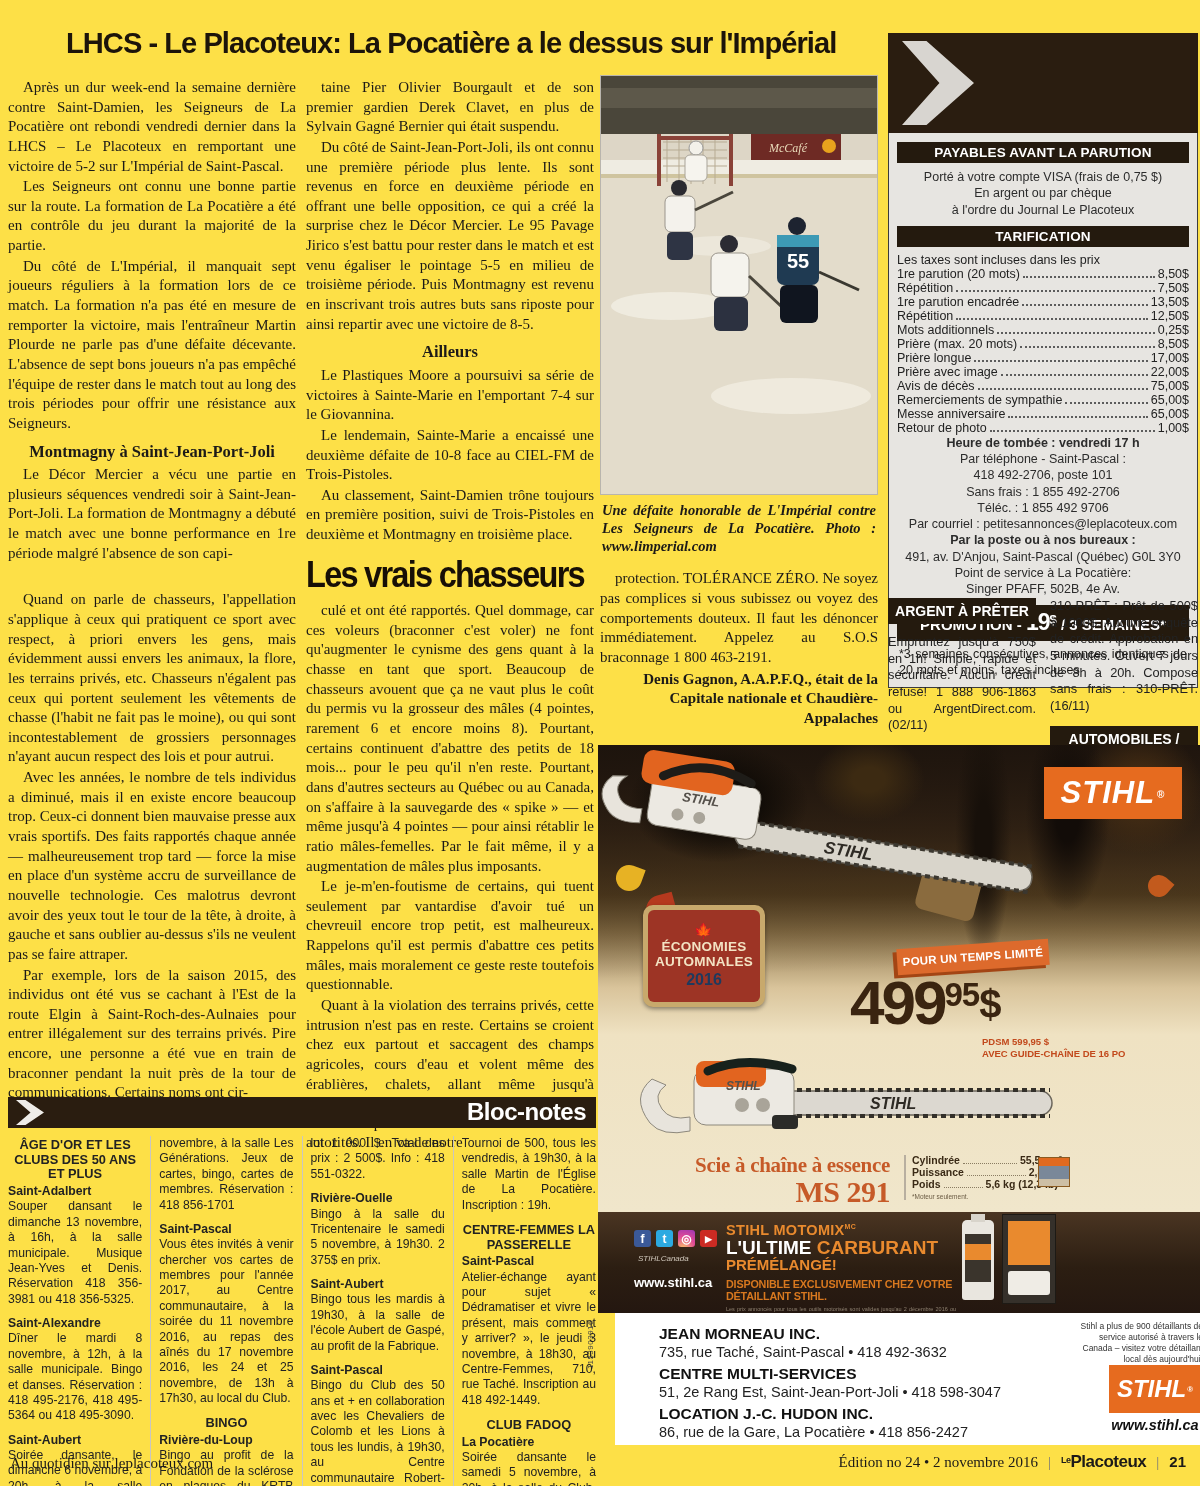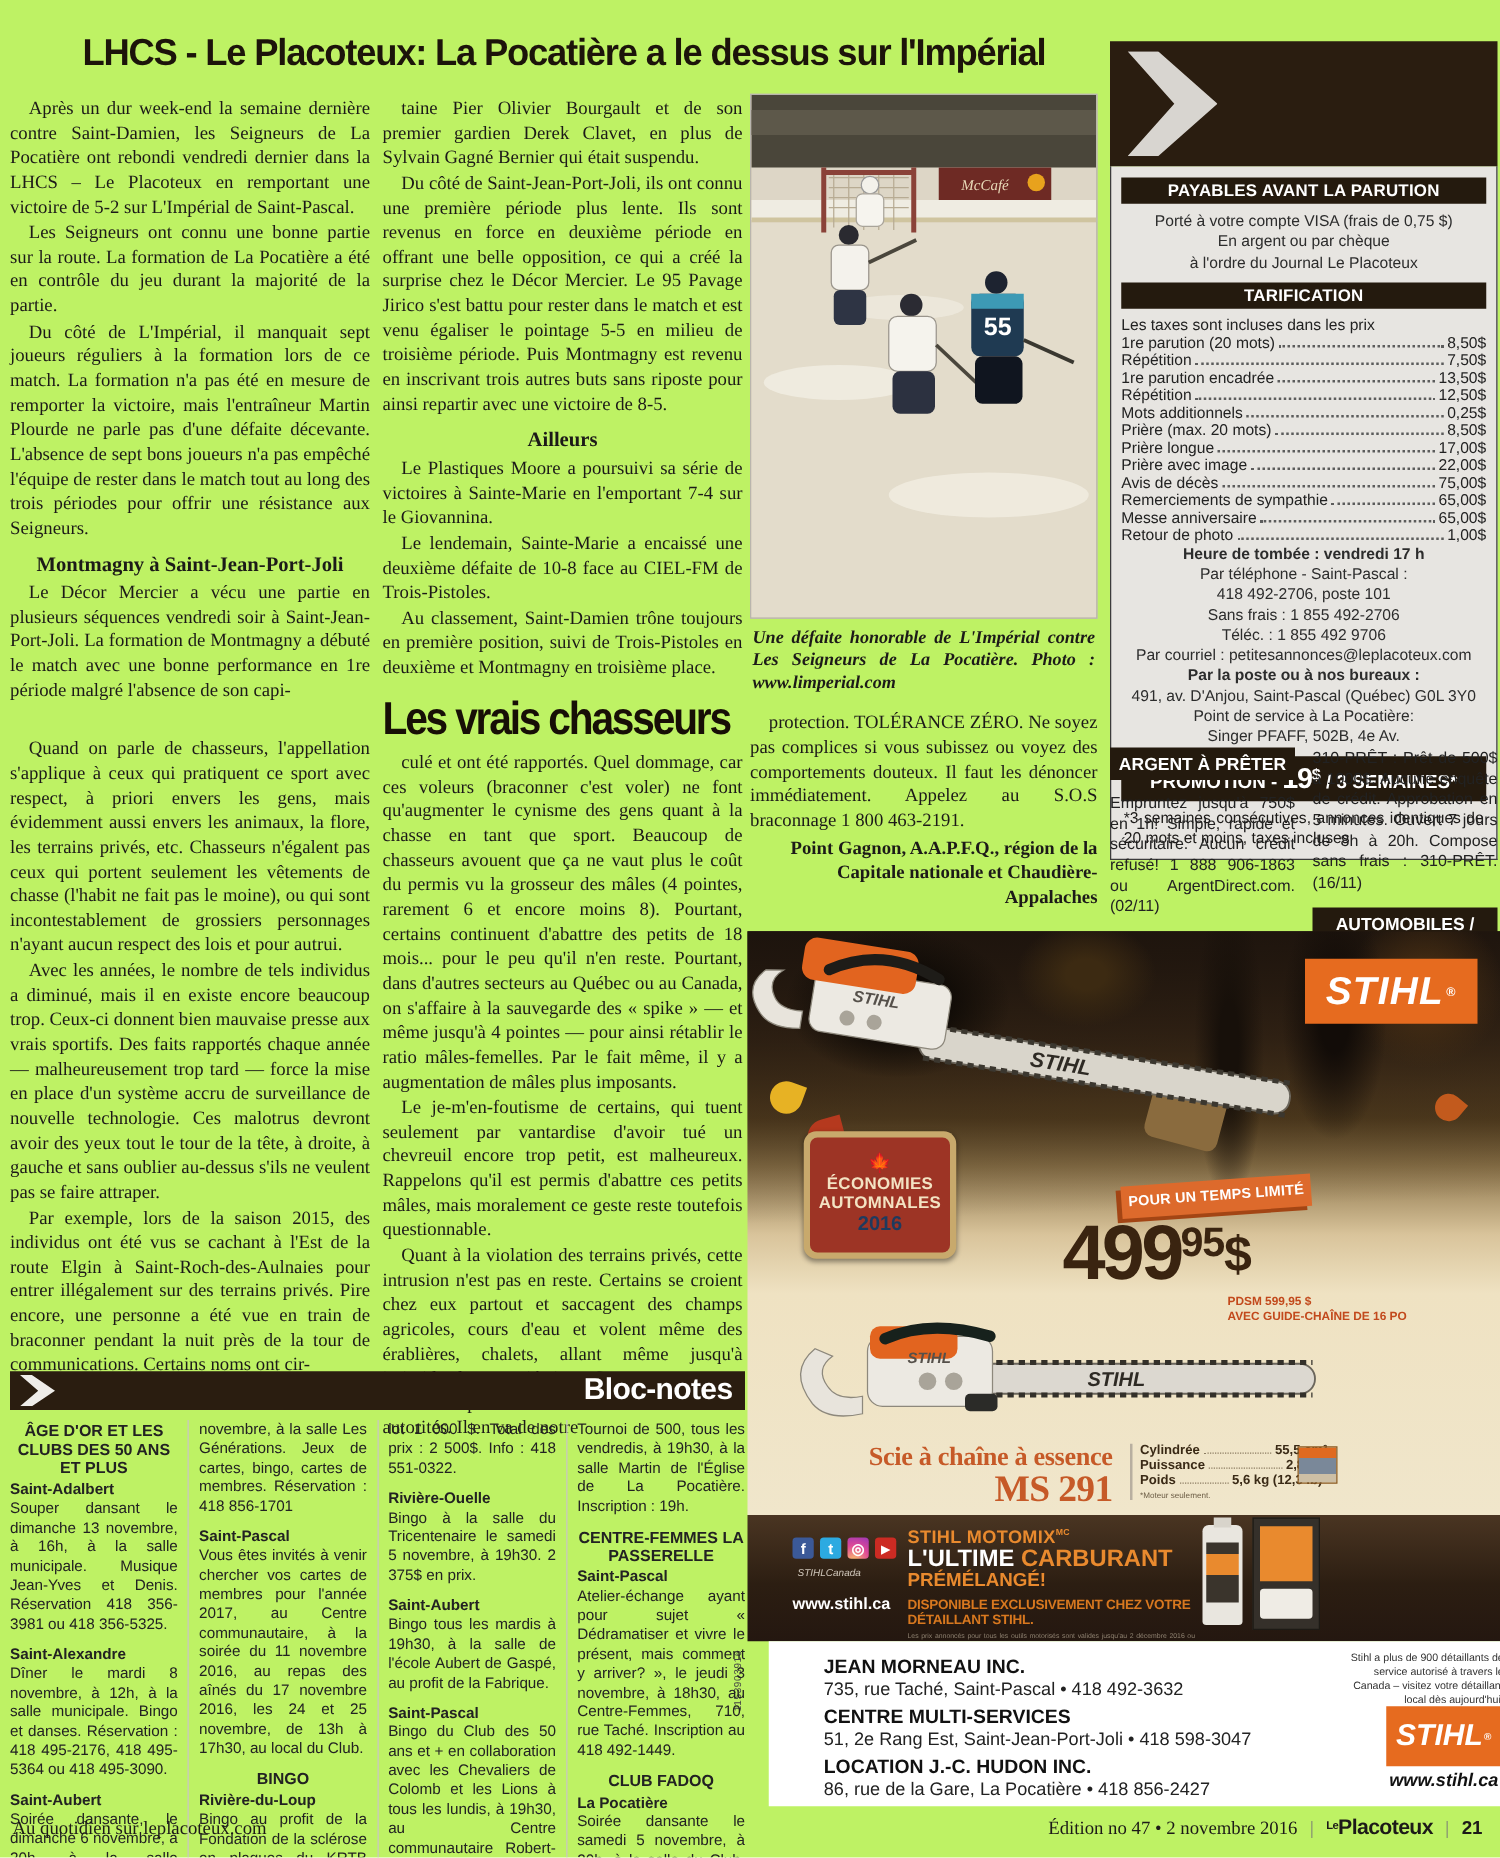--- a/index.html
+++ b/index.html
@@ -1,16 +1,16 @@
 <!DOCTYPE html>
 <html><head>
 <meta charset="utf-8">
 <style>
   html,body{margin:0;padding:0;background:#ffffff;}
-  .page{position:relative;width:1200px;height:1486px;background:#bef264;overflow:hidden;
+  .page{position:relative;width:1200px;height:1486px;background:#fde047;overflow:hidden;
         font-family:"Liberation Serif",serif;color:#1c1a18;}
   
   .headline{position:absolute;left:66px;top:26px;width:770px;margin:0;
     font-family:"Liberation Sans",sans-serif;font-size:30px;font-weight:bold;
     letter-spacing:-1px;color:#1c140a;white-space:nowrap;transform:scaleX(.97);transform-origin:left;}
   
   .col{position:absolute;font-size:15px;line-height:1.31;text-align:justify;}
   .col p{margin:0 0 1px 0;text-indent:15px;}
   .subhead{font-weight:bold;text-align:center;font-size:16.5px;margin:7px 0 3px;}
   .gap{height:26px;}
@@ -229,21 +229,21 @@
           <rect x="176" y="159" width="42" height="50" rx="7" fill="#1f3a52"></rect>
           <rect x="176" y="159" width="42" height="12" fill="#3d9ab5"></rect>
           <text x="186" y="192" font-family="Liberation Sans,sans-serif" font-weight="bold" font-size="20" fill="#ffffff">55</text>
           <rect x="179" y="209" width="38" height="38" rx="6" fill="#10151f"></rect>
           <line x1="218" y1="196" x2="258" y2="214" stroke="#3a3830" stroke-width="3"></line>
         </g>
       </svg>
     </div>
     <div class="caption">Une défaite honorable de L'Impérial contre Les Seigneurs de La Pocatière. Photo : www.limperial.com</div>
     <p style="margin-top:14px;">protection. TOLÉRANCE ZÉRO. Ne soyez pas complices si vous subissez ou voyez des comportements douteux. Il faut les dénoncer immédiatement. Appelez au S.O.S braconnage 1 800 463-2191.</p>
-    <div class="sig">Point Gagnon, A.A.P.F.Q., région de la Capitale nationale et Chaudière-Appalaches</div>
+    <div class="sig">Denis Gagnon, A.A.P.F.Q., était de la Capitale nationale et Chaudière-Appalaches</div>
   </div>
 
   <aside class="sidebar">
     <div class="sb-head">
       <div class="chev"></div>
     </div>
     <div class="sb-body">
       <div class="bar">PAYABLES AVANT LA PARUTION</div>
       <div class="sb-center">Porté à votre compte VISA (frais de 0,75 $)</div>
       <div class="sb-center">En argent ou par chèque</div>
@@ -527,21 +527,21 @@
         <div class="bn-h">CLUB FADOQ</div>
         <div class="bn-place" style="margin-top:0;">La Pocatière</div>
         <div>Soirée dansante le samedi 5 novembre, à 20h, à la salle du Club. Musique Jean-Paul et Sylvie.</div>
       </div>
     </div>
   </section>
 
   <div class="footer">
     <div class="f-left">Au quotidien sur leplacoteux.com</div>
     <div class="f-right">
-      <span>Édition no 47 • 2 novembre 2016</span>
+      <span>Édition no 24 • 2 novembre 2016</span>
       <span class="f-sep">|</span>
       <span class="f-brand"><span class="le">Le</span><span>Placoteux</span></span>
       <span class="f-sep">|</span>
       <span class="f-page">21</span>
     </div>
   </div>
 
 </div>
 
 </body></html>

